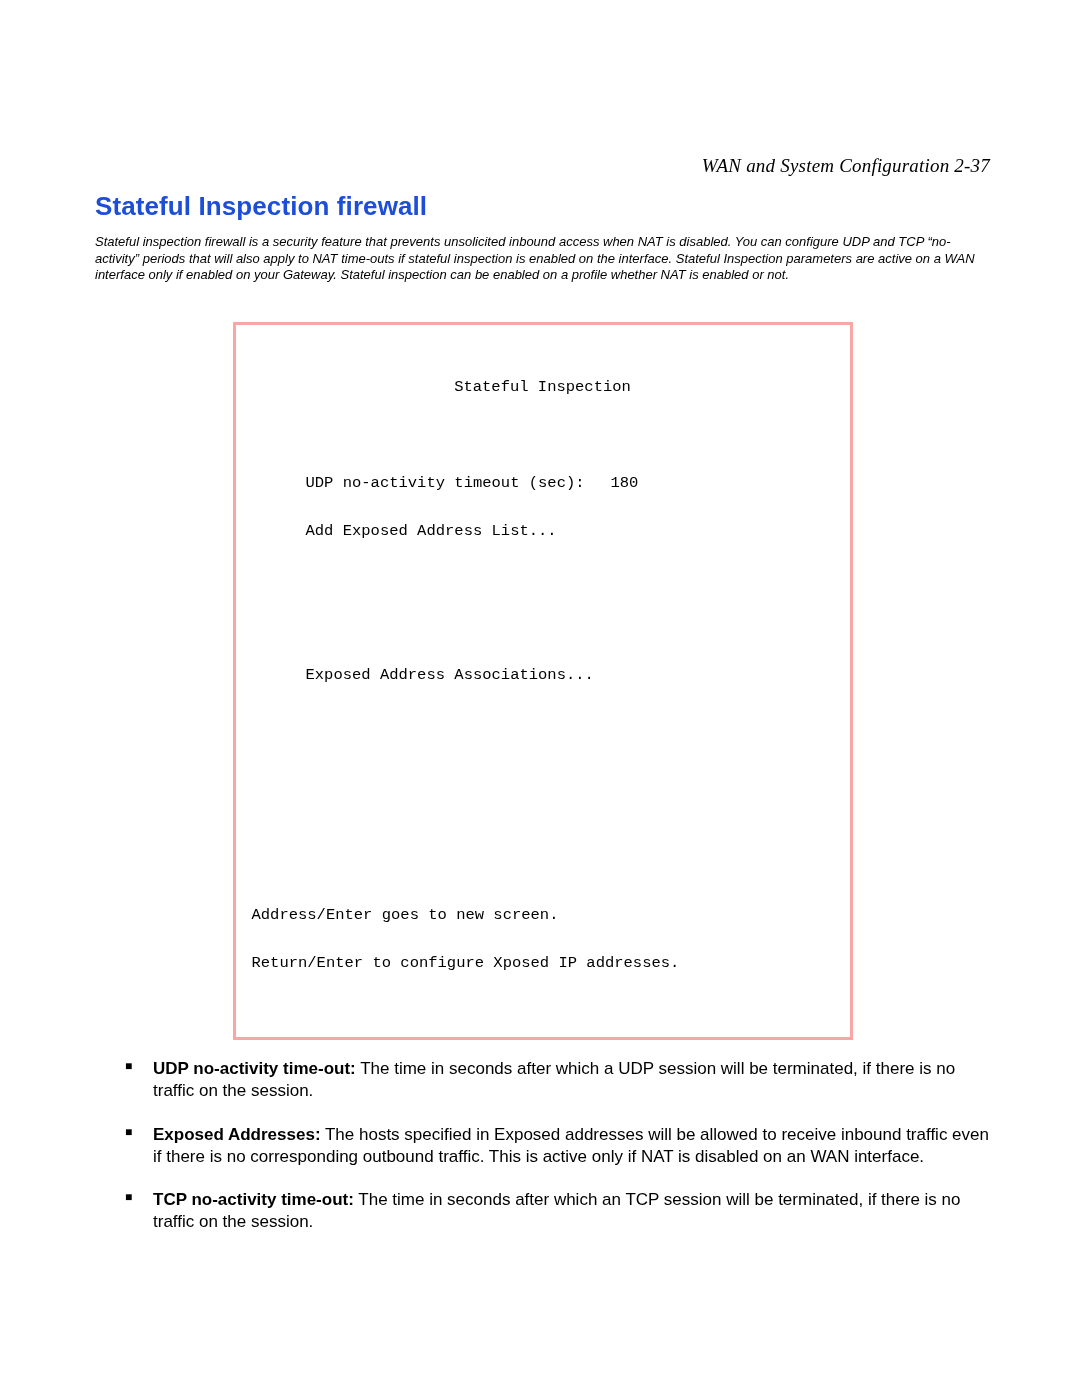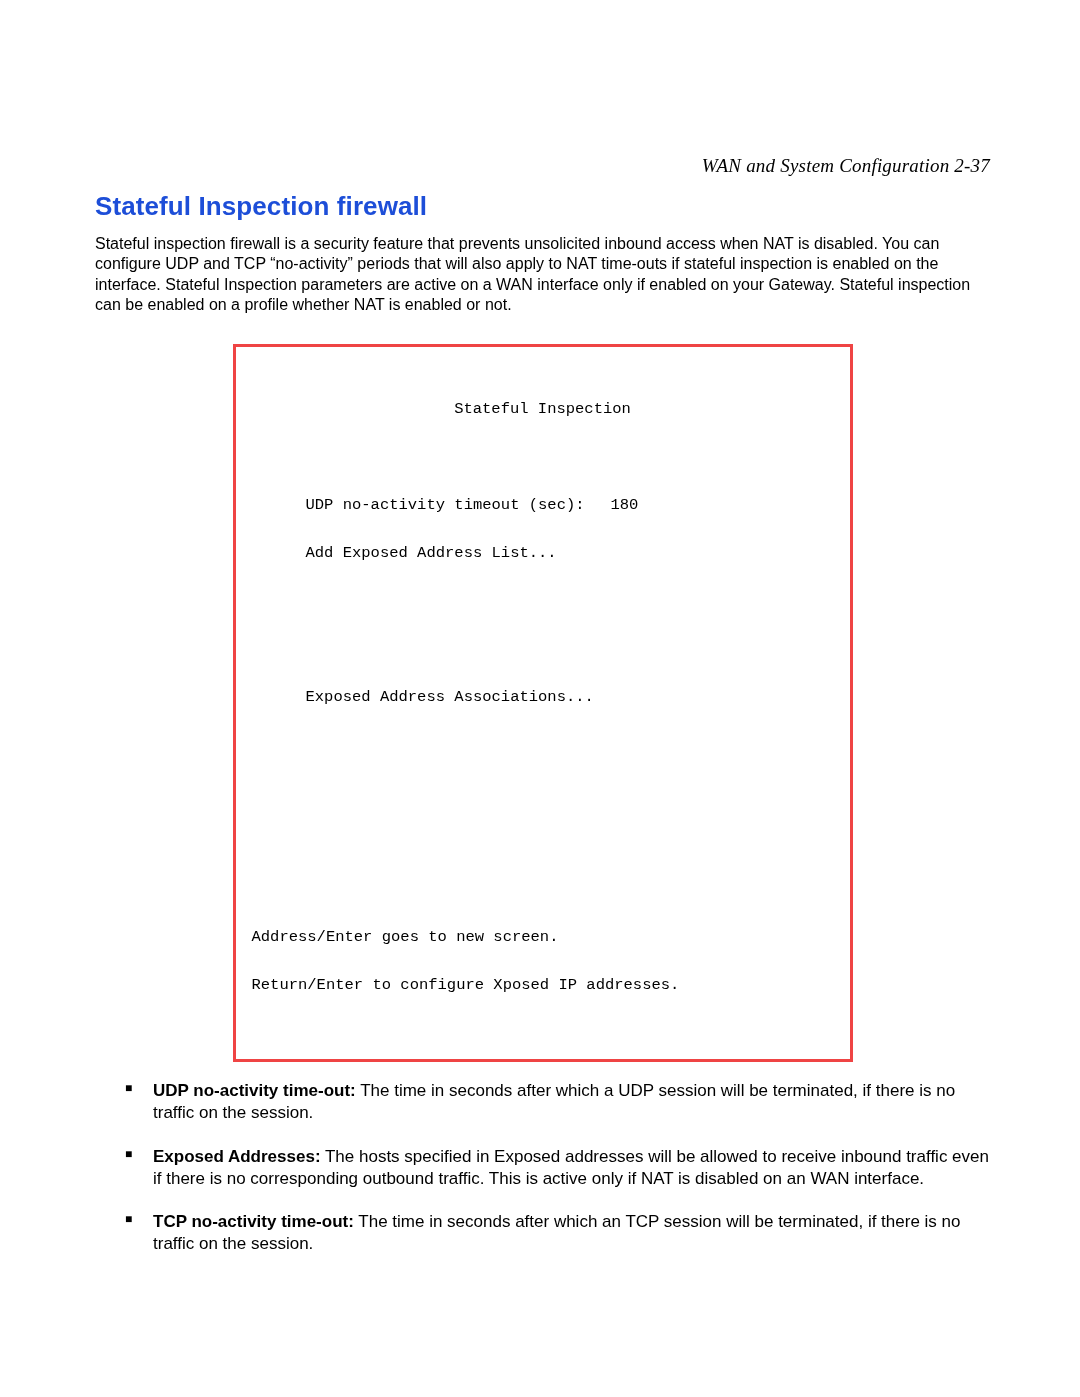--- a/index.html
+++ b/index.html
@@ -26,26 +26,27 @@
     margin-top: 25px;
   }
   .section-title {
     color: #1d4ed8;
     font-weight: bold;
     font-size: 26px;
     margin: 0 0 12px 0;
     letter-spacing: 0.1px;
   }
   .intro {
-    font-size: 16px;
+    font-size: 13px;
     line-height: 1.28;
-    margin: 0 0 28px 0;
+    margin: 0 0 38px 0;
+    font-style: italic;
   }
   .terminal {
-    border: 3px solid #ef4444;
+    border: 3px solid #fca5a5;
     width: 620px;
     margin: 0 auto 18px auto;
     padding: 26px 10px 14px 10px;
     box-sizing: border-box;
     font-family: "Courier New", Courier, monospace;
     font-size: 15.5px;
     line-height: 1.55;
     white-space: pre;
   }
   .terminal .title-line { text-align: center; }

